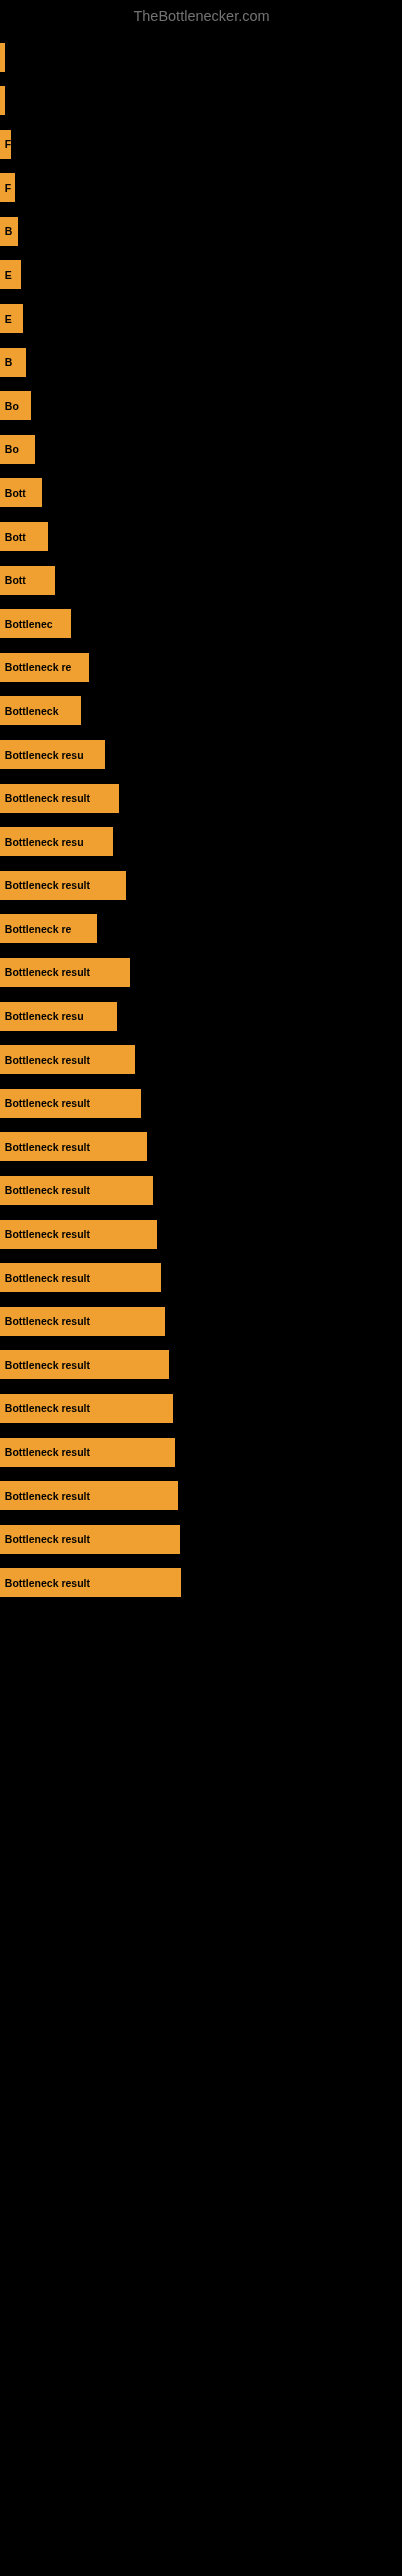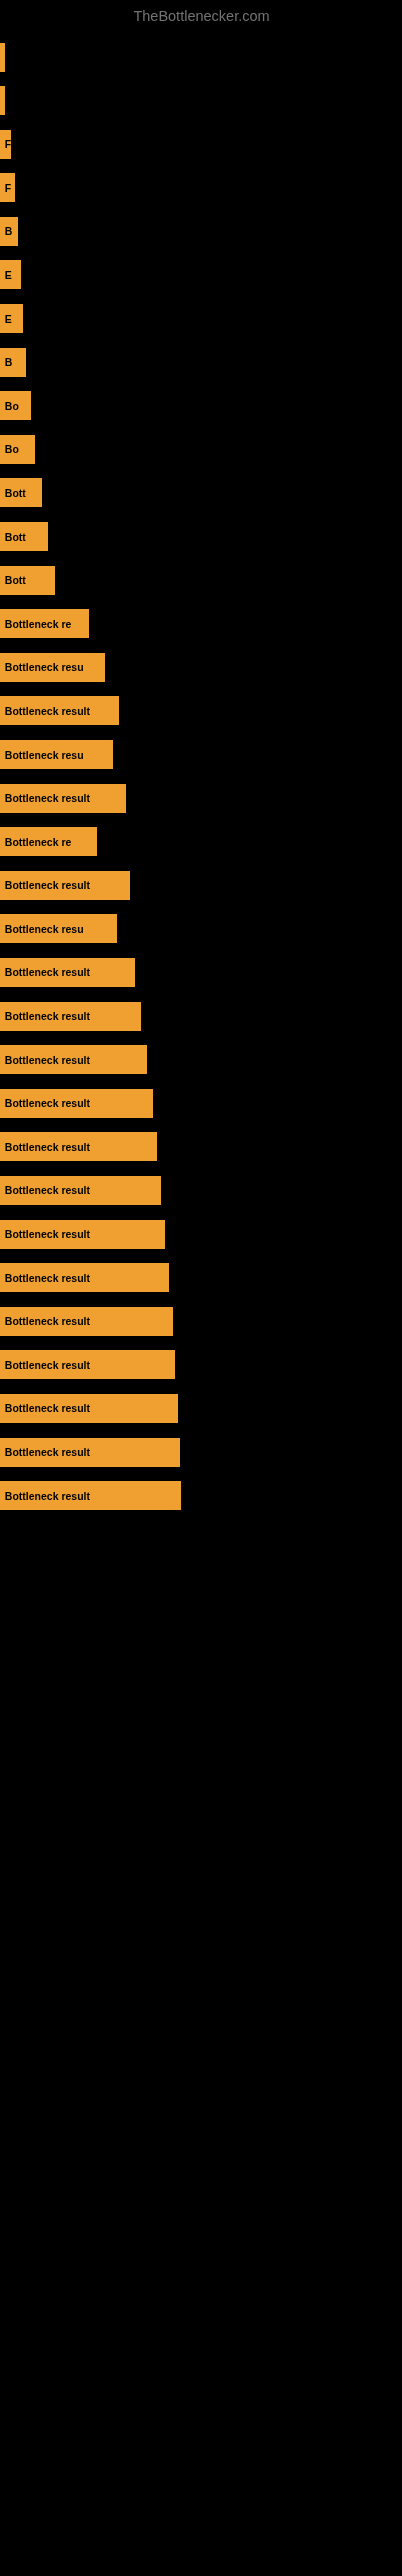--- a/index.html
+++ b/index.html
@@ -85,21 +85,27 @@
     <div class="bar-row">
       <div class="bar" style="width: 42px;">Bott</div>
     </div>
     <div class="bar-row">
       <div class="bar" style="width: 48px;">Bott</div>
     </div>
     <div class="bar-row">
       <div class="bar" style="width: 55px;">Bott</div>
     </div>
     <div class="bar-row">
+      <div class="bar" style="width: 71px;">Bottlenec</div>
+    </div>
+    <div class="bar-row">
       <div class="bar" style="width: 89px;">Bottleneck re</div>
+    </div>
+    <div class="bar-row">
+      <div class="bar" style="width: 81px;">Bottleneck</div>
     </div>
     <div class="bar-row">
       <div class="bar" style="width: 105px;">Bottleneck resu</div>
     </div>
     <div class="bar-row">
       <div class="bar" style="width: 119px;">Bottleneck result</div>
     </div>
     <div class="bar-row">
       <div class="bar" style="width: 113px;">Bottleneck resu</div>
     </div>

